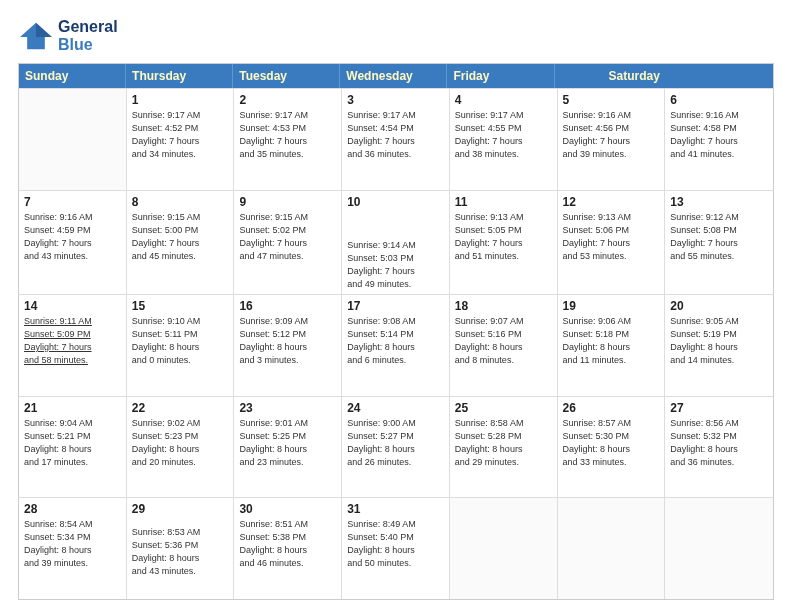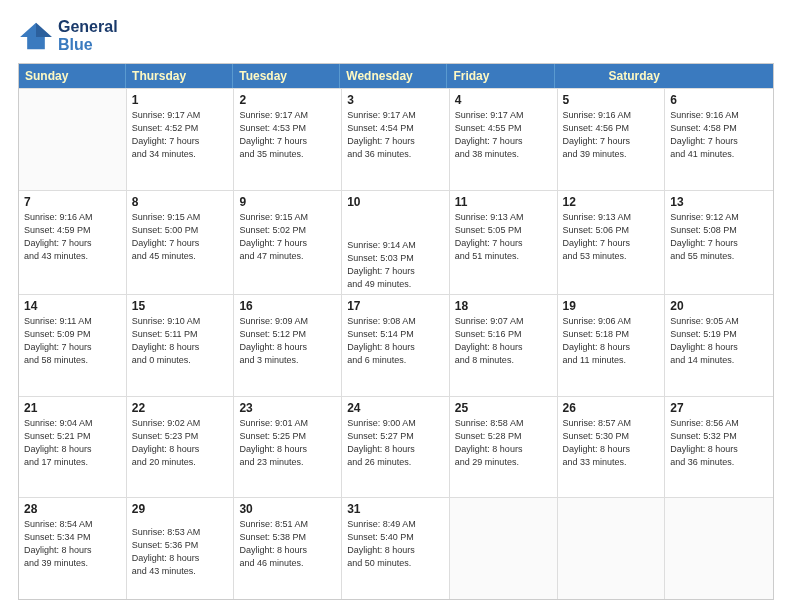--- a/index.html
+++ b/index.html
@@ -222,21 +222,21 @@
             <span class="day-num">13</span>
             <div class="day-info" style="white-space: pre-line;">Sunrise: 9:12 AM
 Sunset: 5:08 PM
 Daylight: 7 hours
 and 55 minutes.</div>
           </div>
         </div>
         <div class="cal-week">
           <div class="cal-cell">
             <span class="day-num">14</span>
-            <div class="day-info" style="white-space: pre-line;">Sunrise: 9:11 AM
+            <div class="day-info" style="white-space: pre-line; text-decoration: underline;">Sunrise: 9:11 AM
 Sunset: 5:09 PM
 Daylight: 7 hours
 and 58 minutes.</div>
           </div>
           <div class="cal-cell">
             <span class="day-num">15</span>
             <div class="day-info" style="white-space: pre-line;">Sunrise: 9:10 AM
 Sunset: 5:11 PM
 Daylight: 8 hours
 and 0 minutes.</div>

